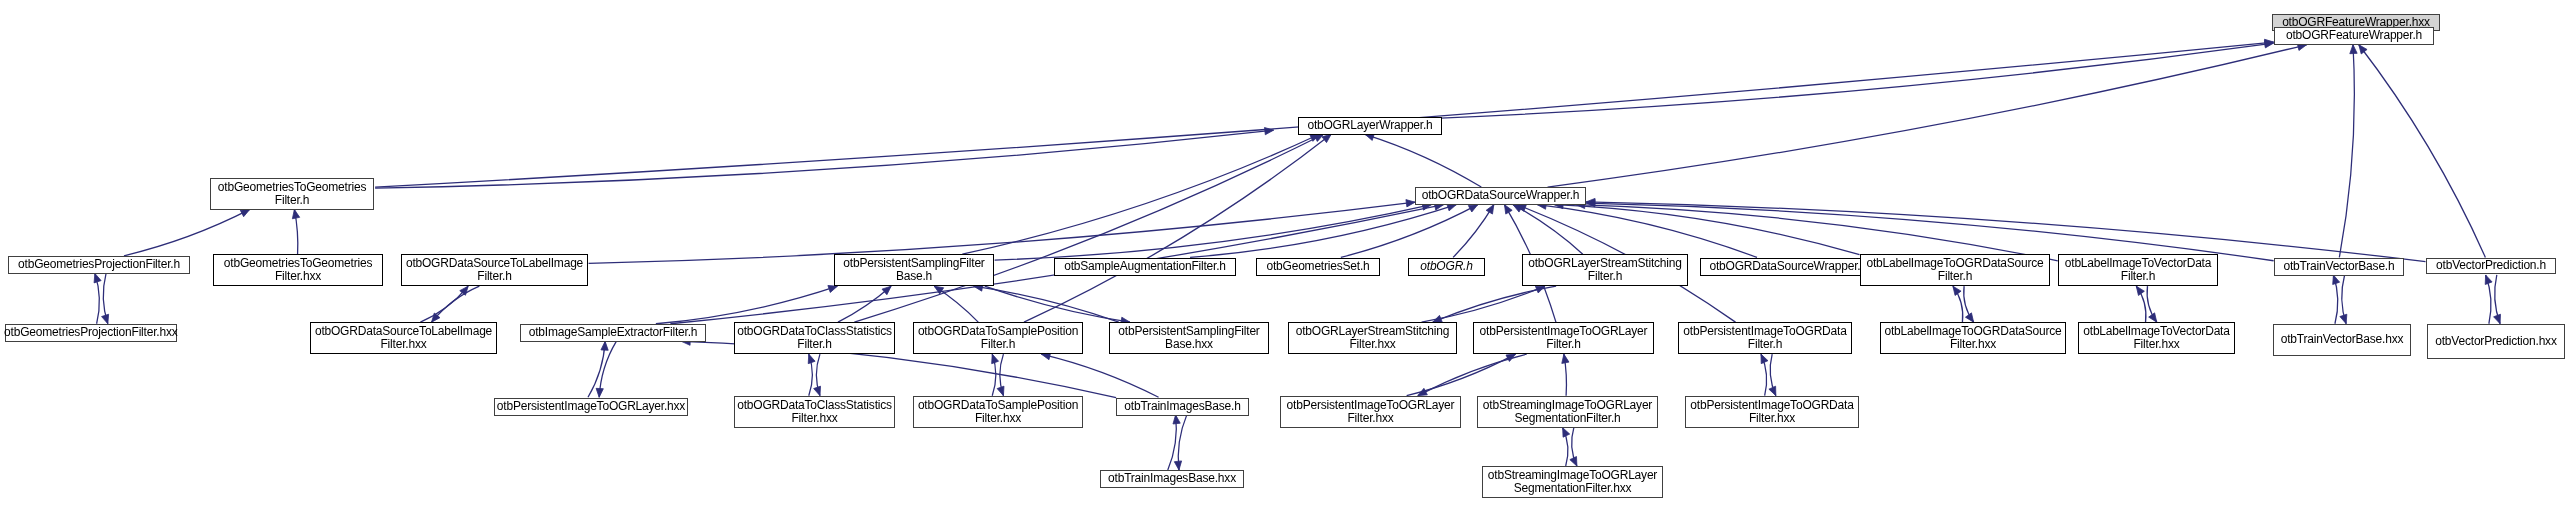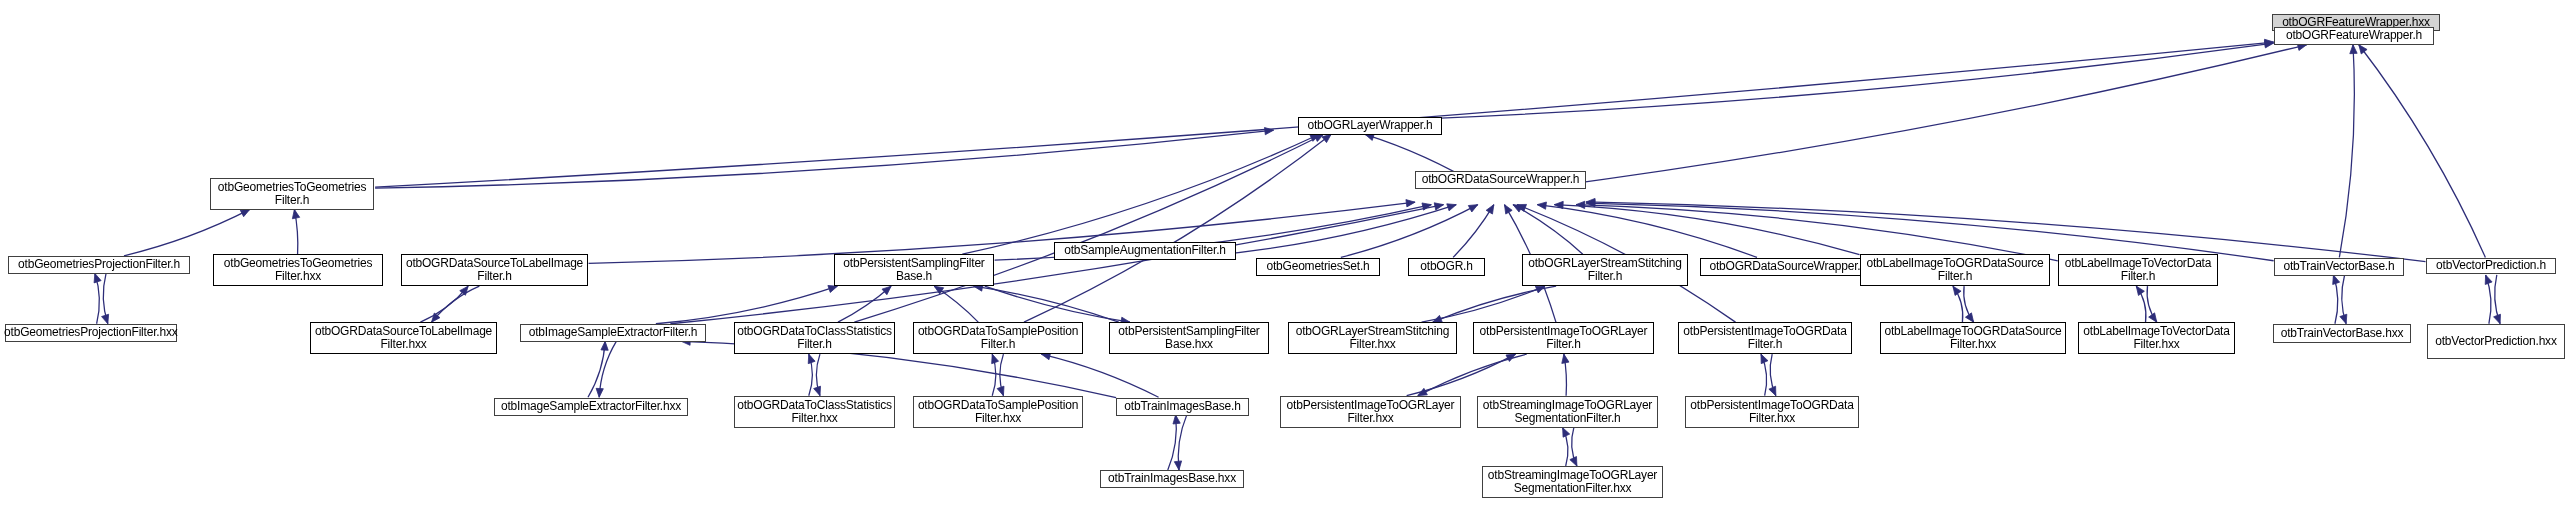--- a/index.html
+++ b/index.html
@@ -156,31 +156,31 @@
         <path d="M1395.0,497.3 Q1126.4,436.4 851.1,427.0"></path>
         <polygon points="851.1,427.0 862.0,432.0 862.3,422.8"></polygon>
       </g>
   </svg>
   <div id="node-layer">
       <div class="node root" style="left: 2272px; top: 1.6px; width: 168px; height: 17.6px; margin-top: 12px;">otbOGRFeatureWrapper.hxx</div>
       <div class="node thick" style="left: 2274px; top: 27px; width: 160px; height: 17.6px;">otbOGRFeatureWrapper.h</div>
       <div class="node" style="left: 1274px; top: 117px; width: 144px; height: 17.6px; margin-left: 24px;">otbOGRLayerWrapper.h</div>
       <div class="node thick" style="left: 210px; top: 178px; width: 164px; height: 32px;">otbGeometriesToGeometries
 Filter.h</div>
-      <div class="node thick" style="left: 1415px; top: 171px; width: 171px; height: 17.6px;">otbOGRDataSourceWrapper.h</div>
+      <div class="node thick" style="left: 1415px; top: 187px; width: 171px; height: 17.6px;">otbOGRDataSourceWrapper.h</div>
       <div class="node thick" style="left: 8px; top: 256px; width: 182px; height: 17.6px;">otbGeometriesProjectionFilter.h</div>
       <div class="node" style="left: 213px; top: 254px; width: 170px; height: 32px;">otbGeometriesToGeometries
 Filter.hxx</div>
       <div class="node" style="left: 401px; top: 254px; width: 187px; height: 32px;">otbOGRDataSourceToLabelImage
 Filter.h</div>
       <div class="node" style="left: 834px; top: 254px; width: 160px; height: 32px;">otbPersistentSamplingFilter
 Base.h</div>
-      <div class="node" style="left: 1054px; top: 242px; width: 182px; height: 17.6px;">otbSampleAugmentationFilter.h</div>
+      <div class="node" style="left: 1054px; top: 258px; width: 182px; height: 17.6px;">otbSampleAugmentationFilter.h</div>
       <div class="node" style="left: 1256px; top: 258px; width: 124px; height: 17.6px;">otbGeometriesSet.h</div>
-      <div class="node" style="left: 1408px; top: 258px; width: 77px; height: 17.6px;">otbOGR.h</div>
+      <div class="node" style="left: 1408px; top: 258px; width: 77px; height: 17.6px; font-style: italic;">otbOGR.h</div>
       <div class="node" style="left: 1522px; top: 254px; width: 166px; height: 32px;">otbOGRLayerStreamStitching
 Filter.h</div>
       <div class="node" style="left: 1700px; top: 258px; width: 188px; height: 17.6px;">otbOGRDataSourceWrapper.hxx</div>
       <div class="node" style="left: 1860px; top: 254px; width: 190px; height: 32px;">otbLabelImageToOGRDataSource
 Filter.h</div>
       <div class="node" style="left: 2058px; top: 254px; width: 160px; height: 32px;">otbLabelImageToVectorData
 Filter.h</div>
       <div class="node thick" style="left: 2274px; top: 258px; width: 130px; height: 17.6px;">otbTrainVectorBase.h</div>
       <div class="node thick" style="left: 2426px; top: 258px; width: 130px; height: 16px;">otbVectorPrediction.h</div>
       <div class="node thick" style="left: 4.8px; top: 324px; width: 172px; height: 17.6px;">otbGeometriesProjectionFilter.hxx</div>
@@ -196,23 +196,23 @@
       <div class="node" style="left: 1288px; top: 322px; width: 169px; height: 32px;">otbOGRLayerStreamStitching
 Filter.hxx</div>
       <div class="node" style="left: 1473px; top: 322px; width: 181px; height: 32px;">otbPersistentImageToOGRLayer
 Filter.h</div>
       <div class="node" style="left: 1678px; top: 322px; width: 174px; height: 32px;">otbPersistentImageToOGRData
 Filter.h</div>
       <div class="node" style="left: 1880px; top: 322px; width: 186px; height: 32px;">otbLabelImageToOGRDataSource
 Filter.hxx</div>
       <div class="node" style="left: 2078px; top: 322px; width: 157px; height: 32px;">otbLabelImageToVectorData
 Filter.hxx</div>
-      <div class="node thick" style="left: 2273px; top: 324px; width: 138px; height: 19px; text-align: center;">otbTrainVectorBase.hxx</div>
+      <div class="node thick" style="left: 2273px; top: 324px; width: 138px; height: 32px; text-align: center;">otbTrainVectorBase.hxx</div>
       <div class="node thick" style="left: 2427px; top: 324px; width: 138px; height: 35px;">otbVectorPrediction.hxx</div>
-      <div class="node thick" style="left: 494px; top: 398px; width: 194px; height: 17.6px;">otbImageSampleExtractorFilter.hxx</div>
+      <div class="node thick" style="left: 494px; top: 398px; width: 194px; height: 17.6px;">otbPersistentImageToOGRLayer.hxx</div>
       <div class="node thick" style="left: 734px; top: 396px; width: 161px; height: 32px;">otbOGRDataToClassStatistics
 Filter.hxx</div>
       <div class="node thick" style="left: 913px; top: 396px; width: 170px; height: 32px;">otbOGRDataToSamplePosition
 Filter.hxx</div>
       <div class="node thick" style="left: 1116px; top: 398px; width: 133px; height: 17.6px;">otbTrainImagesBase.h</div>
       <div class="node thick" style="left: 1280px; top: 396px; width: 181px; height: 32px;">otbPersistentImageToOGRLayer
 Filter.hxx</div>
       <div class="node thick" style="left: 1477px; top: 396px; width: 181px; height: 32px;">otbStreamingImageToOGRLayer
 SegmentationFilter.h</div>
       <div class="node thick" style="left: 1685px; top: 396px; width: 174px; height: 32px;">otbPersistentImageToOGRData

